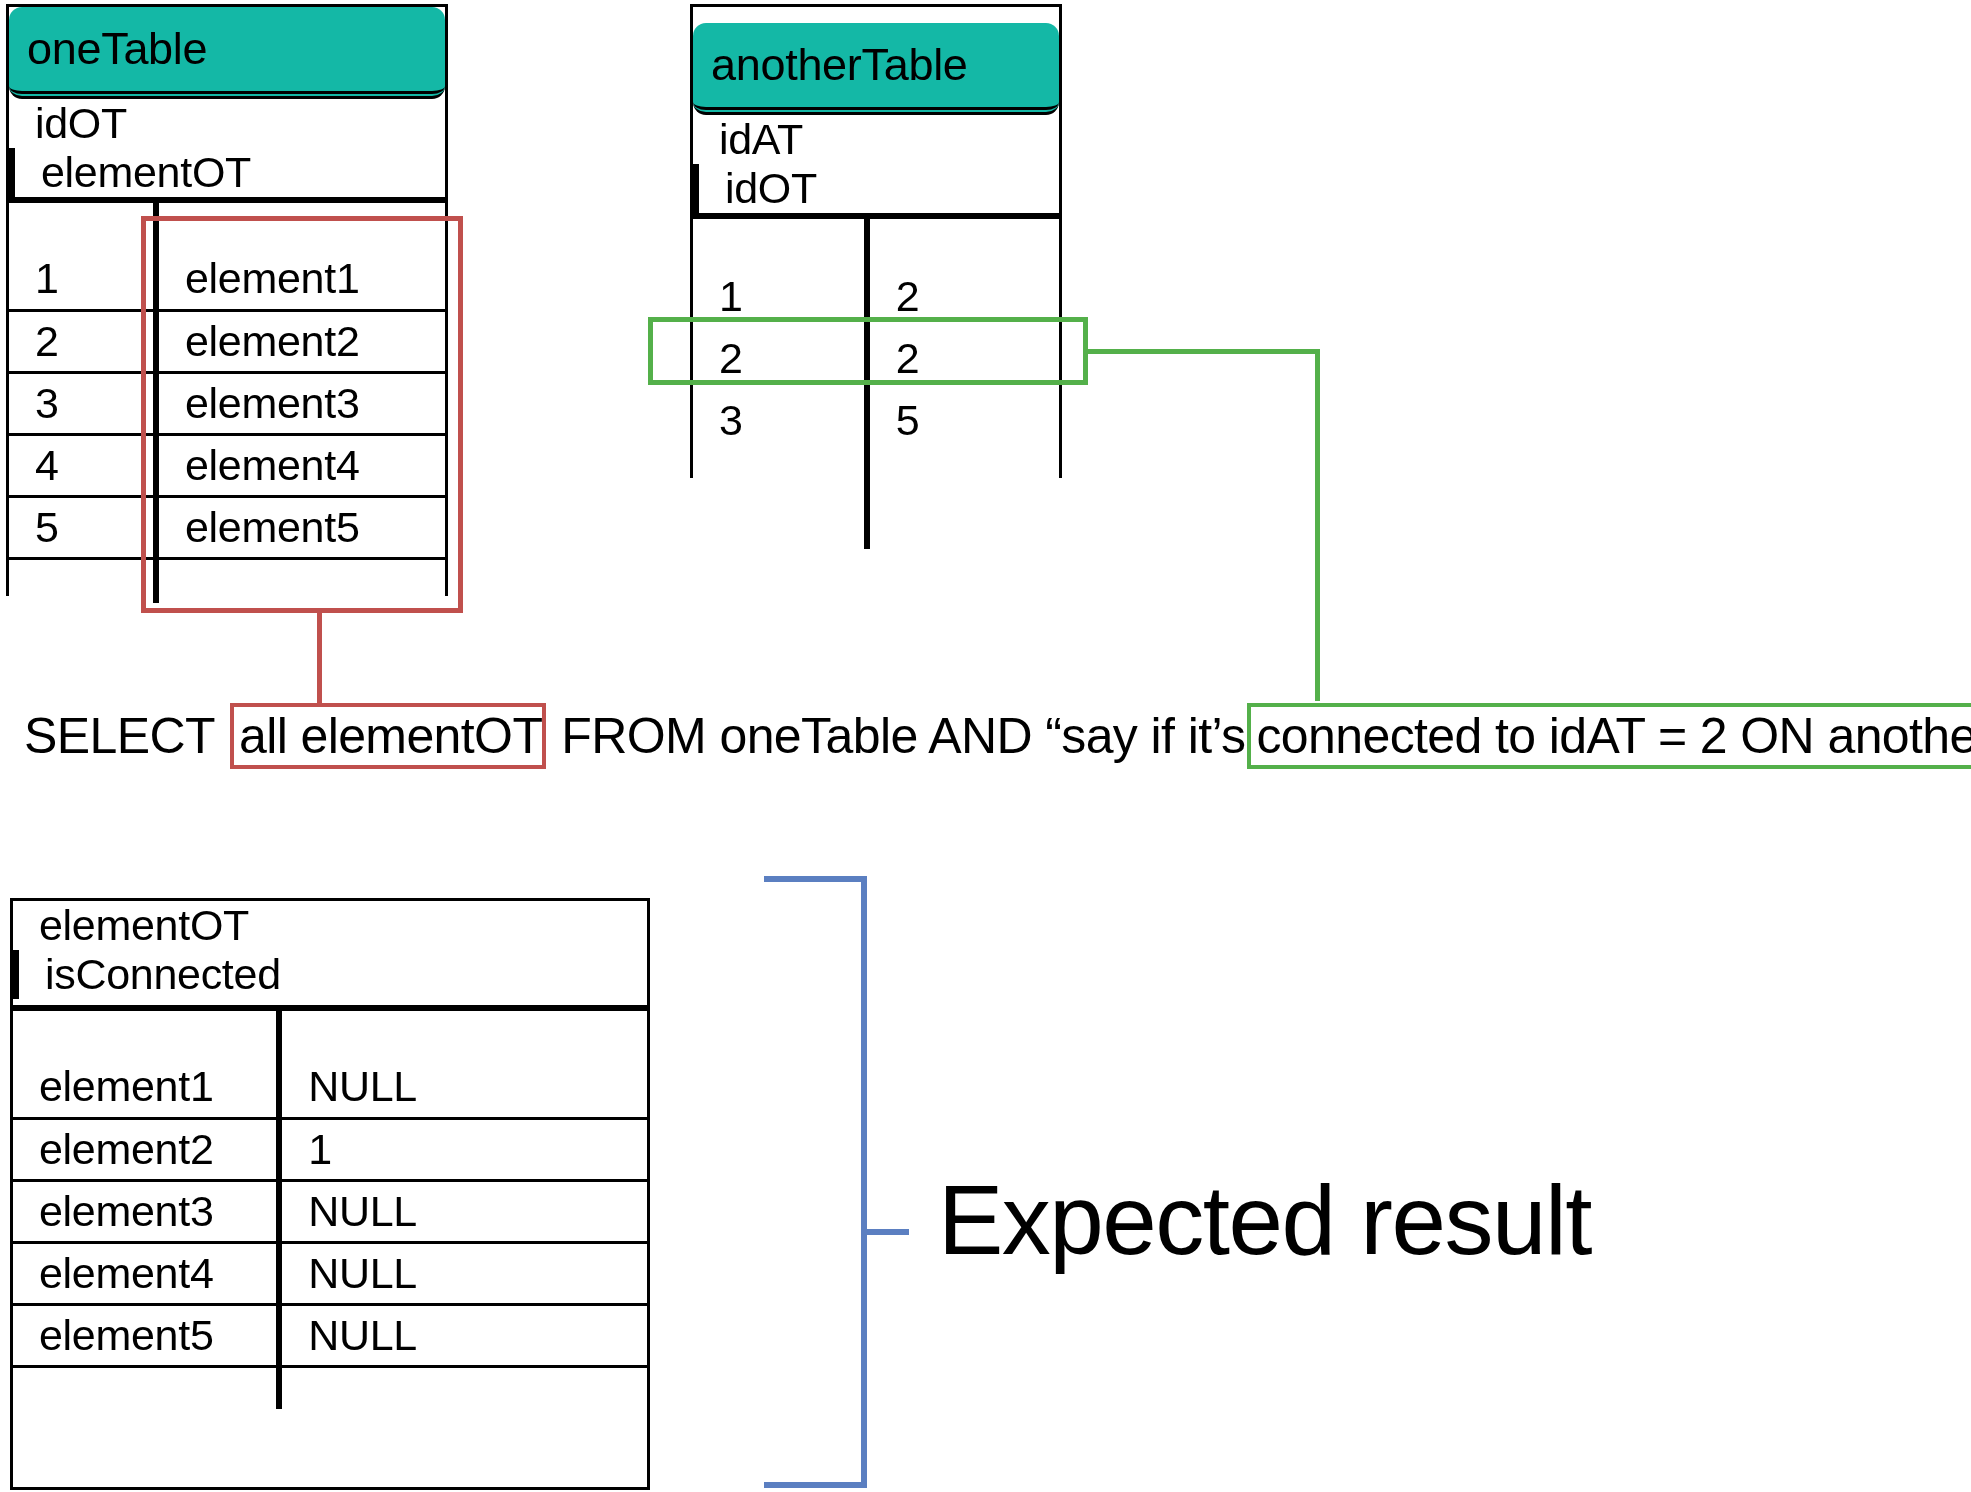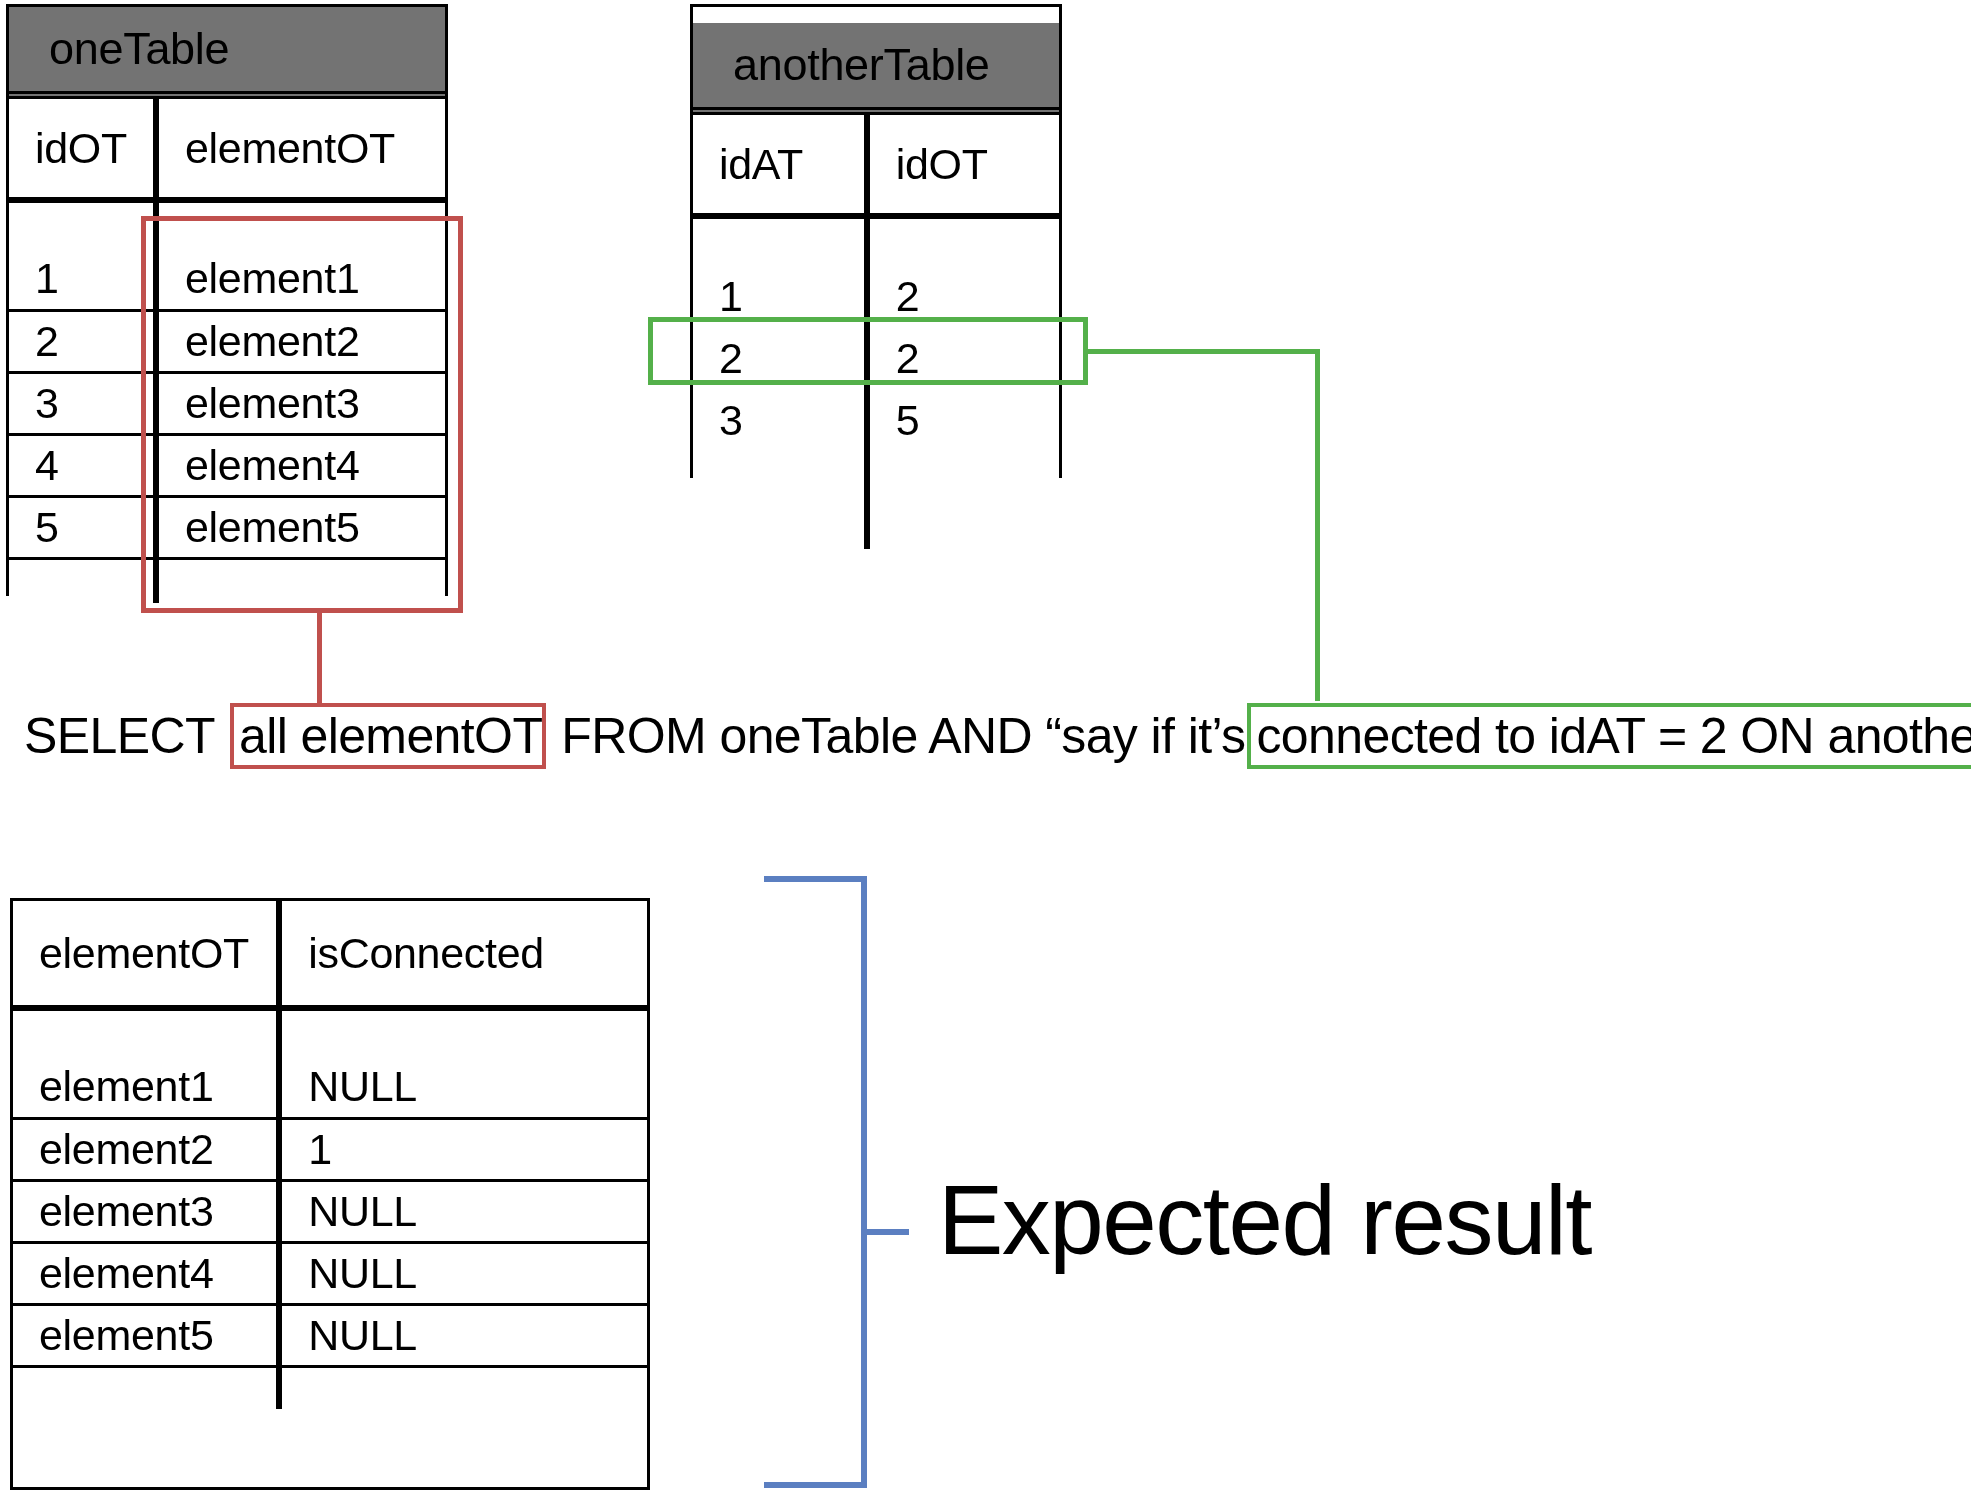--- a/index.html
+++ b/index.html
@@ -23,33 +23,35 @@
   .db-table {
     position: absolute;
     box-sizing: border-box;
     background: #ffffff;
     border: 3px solid #000000;
   }
   .db-title {
     box-sizing: border-box;
     display: flex;
     align-items: center;
-    padding-left: 40px;
+    padding-left: 18px;
     font-size: 45px;
     letter-spacing: -0.3px;
     border-bottom: 8px double #000000;
-    background: #737373;
+    background: #14b8a6;
+    border-radius: 13px;
   }
   .db-row {
     box-sizing: border-box;
     display: flex;
     background: #ffffff;
   }
   .db-row.header-row {
     border-bottom: 6px solid #000000;
+    flex-direction: column;
   }
   .db-row.sep {
     border-top: 3px solid #000000;
   }
   .db-cell {
     box-sizing: border-box;
     display: flex;
     align-items: center;
     padding-left: 26px;
     font-size: 43px;

